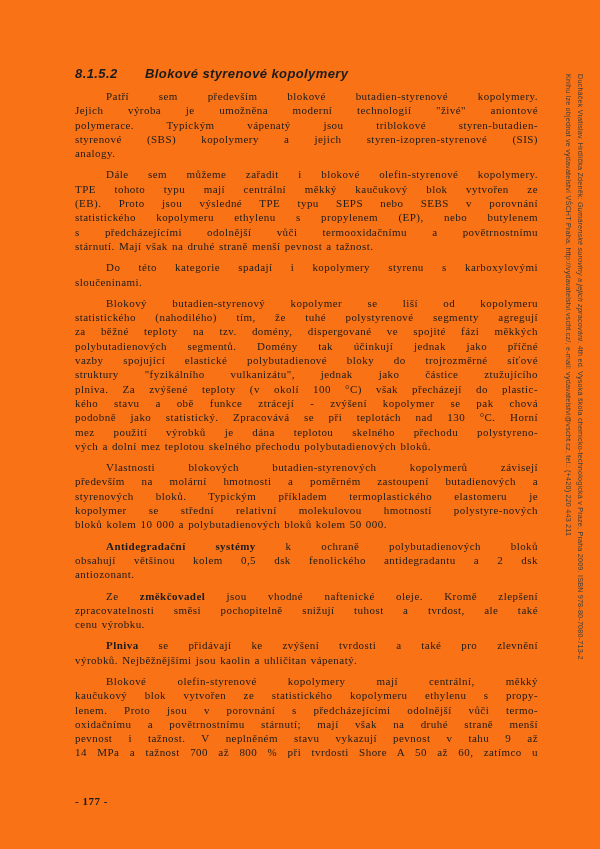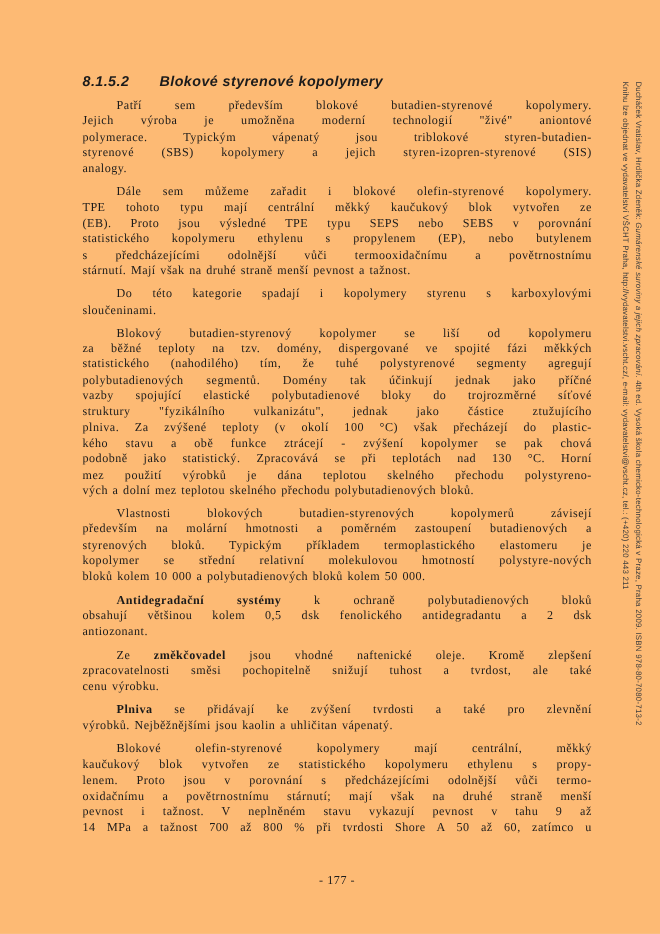--- a/index.html
+++ b/index.html
@@ -1,20 +1,20 @@
 <!DOCTYPE html>
 <html><head>
 <meta charset="utf-8">
 <style>
   html, body { margin: 0; padding: 0; background: #e8e8e8; }
   .page {
     position: relative;
     width: 600px;
     height: 849px;
-    background: #fdba74;
+    background: #f97316;
     overflow: hidden;
     font-family: "Liberation Serif", "DejaVu Serif", serif;
     color: #1b1b1b;
   }
   .content {
     position: absolute;
     left: 75px;
     top: 66px;
     width: 463px;
   }
@@ -43,23 +43,24 @@
   }
   .line.first { padding-left: 31px; }
   .line.last { text-align-last: left; }
   .b { font-weight: bold; }
   .i { font-style: italic; }
   .footer {
     position: absolute;
     left: 75px;
     top: 795px;
     width: 463px;
-    text-align: center;
+    text-align: left;
     font-size: 11px;
     letter-spacing: 0.5px;
+    font-weight: bold;
   }
   .sidebar {
     position: absolute;
     left: 586px;
     top: 74px;
     width: 648px;
     transform-origin: 0 0;
     transform: rotate(90deg);
     font-family: "Liberation Sans", "DejaVu Sans", sans-serif;
     font-size: 7.2px;
@@ -92,22 +93,22 @@
           <div class="line"><span>statistického kopolymeru ethylenu s propylenem (EP), nebo butylenem</span></div>
           <div class="line"><span>s předcházejícími odolnější vůči termooxidačnímu a povětrnostnímu</span></div>
           <div class="line last"><span>stárnutí. Mají však na druhé straně menší pevnost a tažnost.</span></div>
         </div>
         <div class="para">
           <div class="line first"><span>Do této kategorie spadají i kopolymery styrenu s karboxylovými</span></div>
           <div class="line last"><span>sloučeninami.</span></div>
         </div>
         <div class="para">
           <div class="line first"><span>Blokový butadien-styrenový kopolymer se liší od kopolymeru</span></div>
+          <div class="line"><span>statistického (nahodilého) tím, že tuhé polystyrenové segmenty agregují</span></div>
           <div class="line"><span>za běžné teploty na tzv. domény, dispergované ve spojité fázi měkkých</span></div>
-          <div class="line"><span>statistického (nahodilého) tím, že tuhé polystyrenové segmenty agregují</span></div>
           <div class="line"><span>polybutadienových segmentů. Domény tak účinkují jednak jako příčné</span></div>
           <div class="line"><span>vazby spojující elastické polybutadienové bloky do trojrozměrné síťové</span></div>
           <div class="line"><span>struktury "fyzikálního vulkanizátu", jednak jako částice ztužujícího</span></div>
           <div class="line"><span>plniva. Za zvýšené teploty (v okolí 100 °C) však přecházejí do plastic-</span></div>
           <div class="line"><span>kého stavu a obě funkce ztrácejí - zvýšení kopolymer se pak chová</span></div>
           <div class="line"><span>podobně jako statistický. Zpracovává se při teplotách nad 130 °C. Horní</span></div>
           <div class="line"><span>mez použití výrobků je dána teplotou skelného přechodu polystyreno-</span></div>
           <div class="line last"><span>vých a dolní mez teplotou skelného přechodu polybutadienových bloků.</span></div>
         </div>
         <div class="para">

